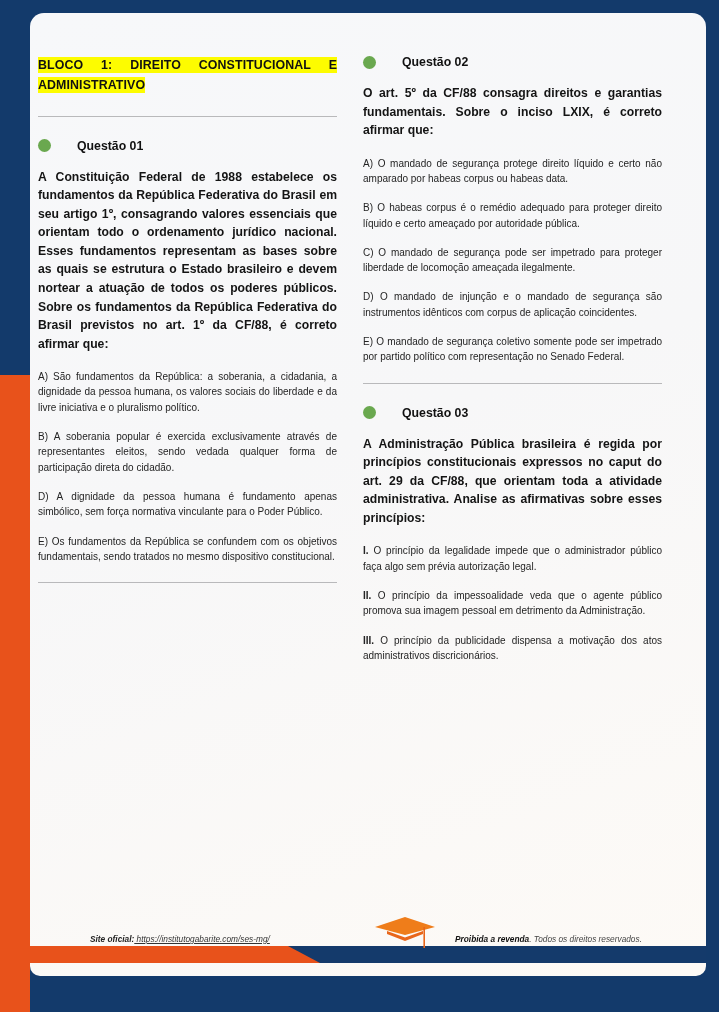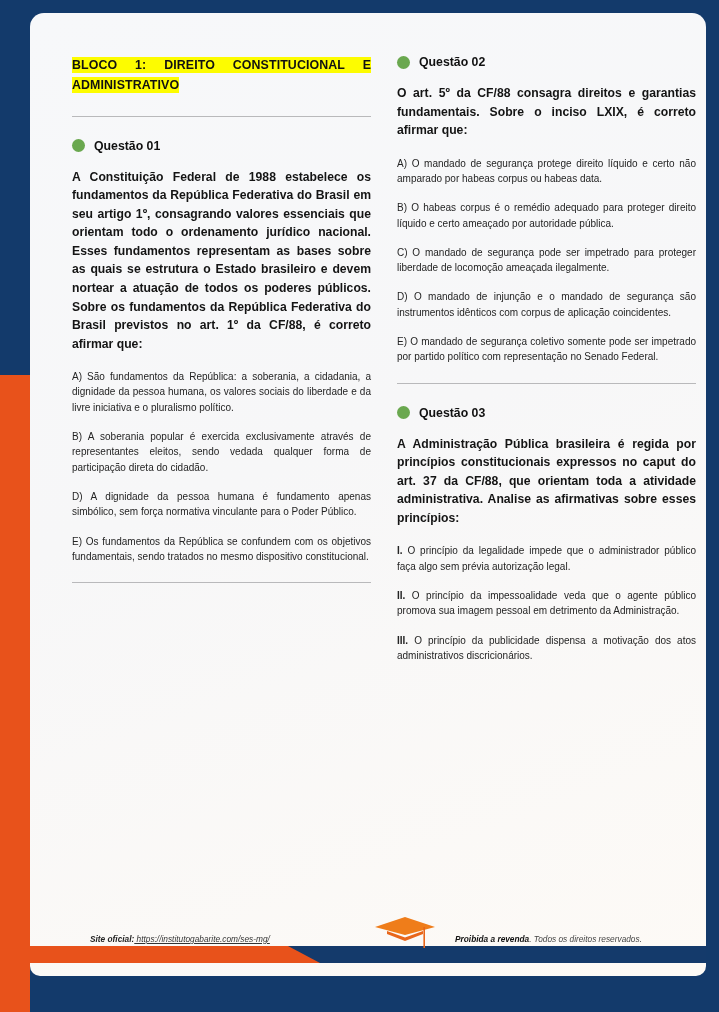--- a/index.html
+++ b/index.html
@@ -102,21 +102,21 @@
     width: 68px;
     height: 38px;
   }
 
   
   .columns {
     position: absolute;
     left: 0; top: 0; right: 0;
     bottom: 48px;
     display: flex;
-    padding: 42px 24px 0 42px;
+    padding: 42px 24px 0 8px;
     gap: 26px;
   }
   .col {
     width: 299px;
     flex: 0 0 299px;
   }
 
   
   .block-title {
     display: inline;
@@ -138,21 +138,21 @@
 
   hr.sep {
     border: none;
     border-top: 1px solid #b9b9bb;
     margin: 18px 0 22px 0;
   }
 
   .q-head {
     display: flex;
     align-items: center;
-    gap: 9px;
+    gap: 26px;
     margin-bottom: 15px;
   }
   .dot {
     width: 13px; height: 13px;
     border-radius: 50%;
     background: #6aa84f;
     flex: 0 0 13px;
   }
   .q-label {
     font-weight: 700;
@@ -230,21 +230,21 @@
         <p class="alt">D) O mandado de injunção e o mandado de segurança são instrumentos idênticos com corpus de aplicação coincidentes.</p>
         <p class="alt">E) O mandado de segurança coletivo somente pode ser impetrado por partido político com representação no Senado Federal.</p>
 
         <hr class="sep">
 
         <div class="q-head">
           <span class="dot"></span>
           <span class="q-label">Questão 03</span>
         </div>
 
-        <p class="stem">A Administração Pública brasileira é regida por princípios constitucionais expressos no caput do art. 37 da CF/88, que orientam toda a atividade administrativa. Analise as afirmativas sobre esses princípios:</p>
+        <p class="stem">A Administração Pública brasileira é regida por princípios constitucionais expressos no caput do art. 29 da CF/88, que orientam toda a atividade administrativa. Analise as afirmativas sobre esses princípios:</p>
 
         <p class="alt">
           <b>I.</b><span> O princípio da legalidade impede que o administrador público faça algo sem prévia autorização legal.</span>
         </p>
         <p class="alt">
           <b>II.</b><span> O princípio da impessoalidade veda que o agente público promova sua imagem pessoal em detrimento da Administração.</span>
         </p>
         <p class="alt">
           <b>III.</b><span> O princípio da publicidade dispensa a motivação dos atos administrativos discricionários.</span>
         </p>

